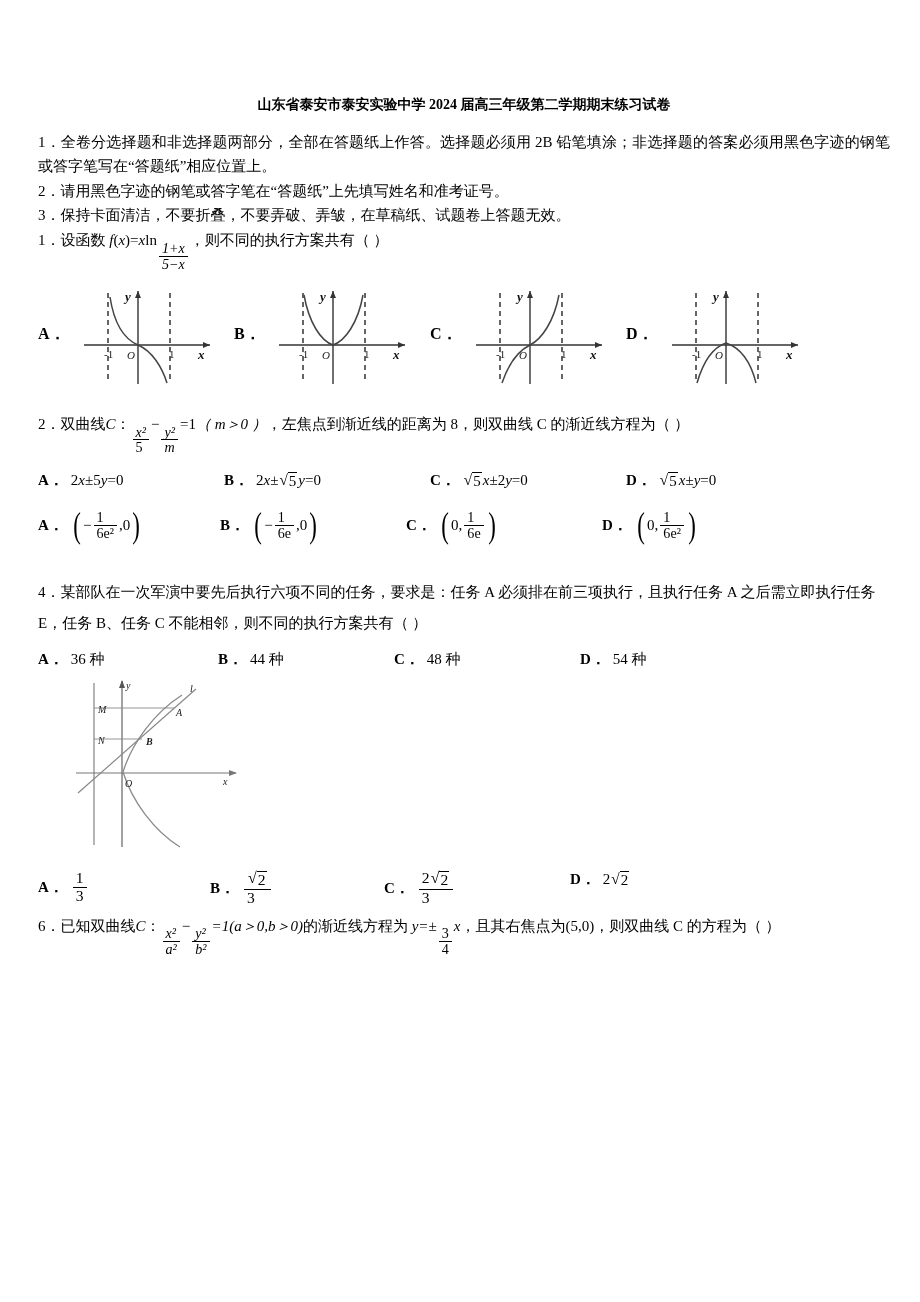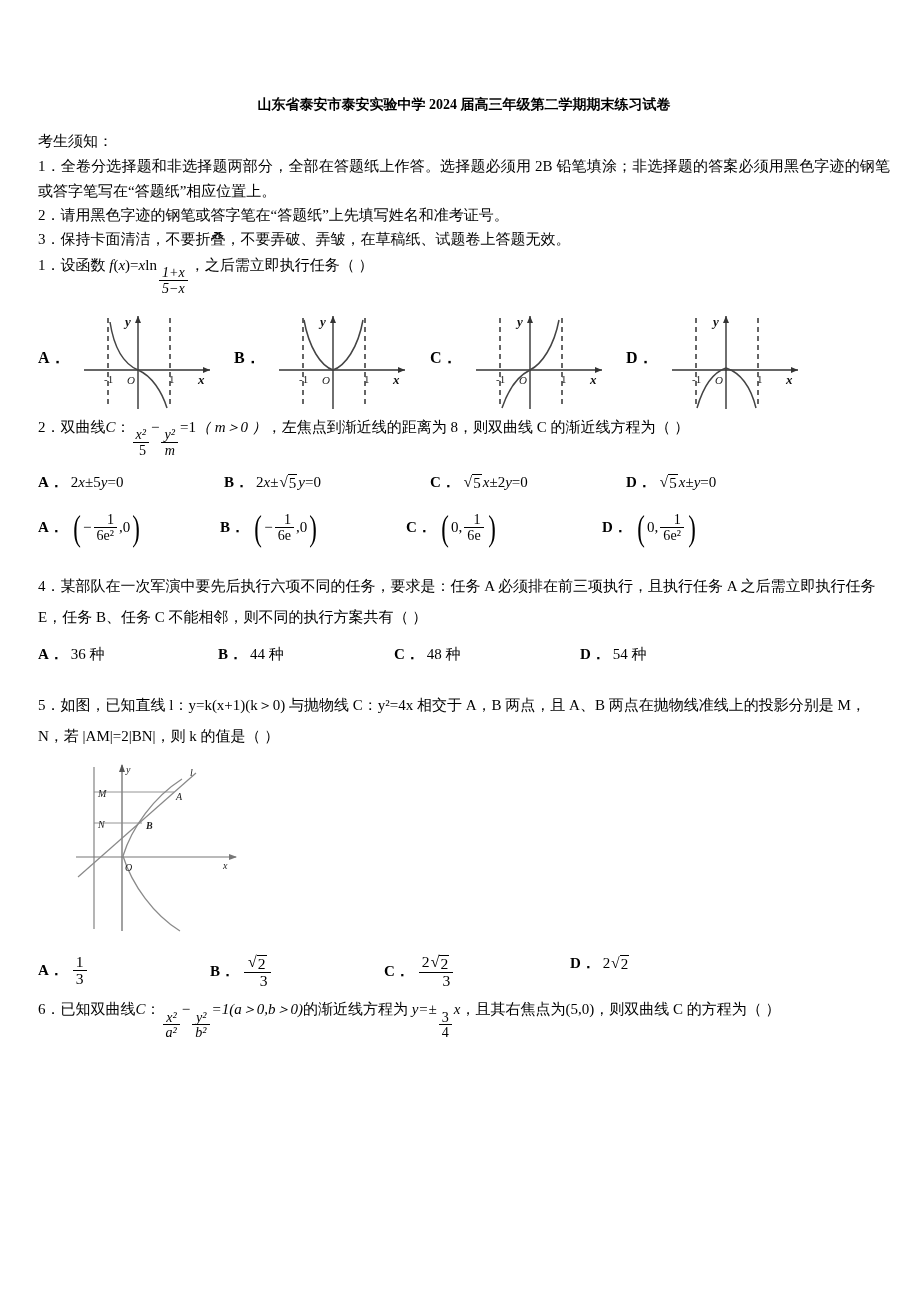--- a/index.html
+++ b/index.html
@@ -79,21 +79,21 @@
     font-family: "Liberation Serif", serif;
   }
   .mi { font-style: italic; font-family: "Liberation Serif", serif; }
   .mn { font-style: normal; }
 
   
   .frac {
     display: inline-flex;
     flex-direction: column;
     vertical-align: -0.52em;
-    text-align: right;
+    text-align: left;
     margin: 0 2px;
     line-height: 1.05;
     font-size: 0.94em;
   }
   .frac > .num { border-bottom: 1px solid #000; padding: 0 3px; }
   .frac > .den { padding: 0 3px; }
 
   
   .rad {
     display: inline-flex;
@@ -137,33 +137,32 @@
   .fig5 { margin: 6px 0 0 38px; }
 </style>
 </head>
 <body>
 
 <div class="page">
   <div class="inner">
 
     <div class="doc-title">山东省泰安市泰安实验中学 2024 届高三年级第二学期期末练习试卷</div>
 
-    <div class="notice-head">考生须知：</div>
     <div class="notice-line">1．全卷分选择题和非选择题两部分，全部在答题纸上作答。选择题必须用 2B 铅笔填涂；非选择题的答案必须用黑色字迹的钢笔或答字笔写在“答题纸”相应位置上。</div>
     <div class="notice-line">2．请用黑色字迹的钢笔或答字笔在“答题纸”上先填写姓名和准考证号。</div>
     <div class="notice-line">3．保持卡面清洁，不要折叠，不要弄破、弄皱，在草稿纸、试题卷上答题无效。</div>
 
 
     <div class="q">
       <span class="q-body">
         <span>1．</span><span>设函数</span>
         <span class="mi">f</span>(<span class="mi">x</span>)<span>=</span><span class="mi">x</span><span>ln</span><span class="frac">
             <span class="num mi">1+x</span>
             <span class="den mi">5−x</span>
-          </span><span>，之后需立即执行任务（      ）</span>
+          </span><span>，则不同的执行方案共有（      ）</span>
       </span>
     </div>
 
     <div class="graph-row">
 
       <div class="graph-cell" style="width:196px;">
         <span class="opt-lbl">A．</span>
         <svg width="150" height="110" viewBox="0 0 150 110">
           <line x1="14" y1="66" x2="140" y2="66" stroke="#333" stroke-width="1.4"></line>
           <polygon points="140,66 133,63 133,69" fill="#333"></polygon>
@@ -228,21 +227,21 @@
           <path d="M 39 104 C 46 80 56 68 68 64 C 80 68 92 80 98 104" fill="none" stroke="#444" stroke-width="1.5"></path>
           <text x="34" y="79" font-size="11" font-family="Liberation Serif, serif" fill="#222">-1</text>
           <text x="57" y="80" font-size="11" font-style="italic" font-family="Liberation Serif, serif" fill="#222">O</text>
           <text x="99" y="79" font-size="11" font-family="Liberation Serif, serif" fill="#222">1</text>
           <text x="128" y="80" font-size="13" font-style="italic" font-weight="bold" font-family="Liberation Serif, serif" fill="#111">x</text>
           <text x="55" y="22" font-size="13" font-style="italic" font-weight="bold" font-family="Liberation Serif, serif" fill="#111">y</text>
         </svg>
       </div>
     </div>
 
-    <div class="q" style="">
+    <div class="q" style="margin-top:22px;">
       <span>2．</span><span>双曲线</span><span class="mi">C</span><span>：</span><span class="frac">
           <span class="num mi">x²</span>
           <span class="den mn">5</span>
         </span><span>−</span><span class="frac">
           <span class="num mi">y²</span>
           <span class="den mi">m</span>
         </span><span>=1</span><span class="mi">（ m＞0 ）</span><span>，左焦点到渐近线的距离为 8，则双曲线 C 的渐近线方程为（      ）</span>
     </div>
 
     <div class="opts" style="margin-top:16px;">
@@ -322,21 +321,21 @@
             <span class="frac">
               <span class="num mn">1</span>
               <span class="den mn">6e²</span>
             </span>
             <span></span>
             <span class="pR">)</span>
           </span>
       </div>
     </div>
 
-    <div class="q" style="margin-top:28px; line-height:2.05;">
+    <div class="q" style="margin-top:36px; line-height:2.05;">
       <span class="q-body"><span>4．</span><span>某部队在一次军演中要先后执行六项不同的任务，要求是：任务 A 必须排在前三项执行，且执行任务 A 之后需立即执行任务 E，任务 B、任务 C 不能相邻，则不同的执行方案共有（      ）</span></span>
     </div>
 
     <div class="opts" style="margin-top:12px;">
       <div class="opt" style="width:180px;">
         <span class="opt-lbl">A．</span>
         <span>36 种</span>
       </div>
       <div class="opt" style="width:176px;">
         <span class="opt-lbl">B．</span>
@@ -345,23 +344,20 @@
       <div class="opt" style="width:186px;">
         <span class="opt-lbl">C．</span>
         <span>48 种</span>
       </div>
       <div class="opt">
         <span class="opt-lbl">D．</span>
         <span>54 种</span>
       </div>
     </div>
 
-    <div class="q" style="margin-top:26px; line-height:2.1;">
-      <span class="q-body"><span>5．</span><span>如图，已知直线 l：y=k(x+1)(k＞0) 与抛物线 C：y²=4x 相交于 A，B 两点，且 A、B 两点在抛物线准线上的投影分别是 M，N，若 |AM|=2|BN|，则 k 的值是（      ）</span></span>
-    </div>
 
     <div class="fig5">
       <svg width="200" height="185" viewBox="0 0 200 185">
 
         <line x1="18" y1="8" x2="18" y2="170" stroke="#777" stroke-width="1.1"></line>
 
         <line x1="46" y1="172" x2="46" y2="6" stroke="#555" stroke-width="1.1"></line>
         <polygon points="46,5 43,13 49,13" fill="#555"></polygon>
 
         <line x1="0" y1="98" x2="160" y2="98" stroke="#777" stroke-width="1.1"></line>

